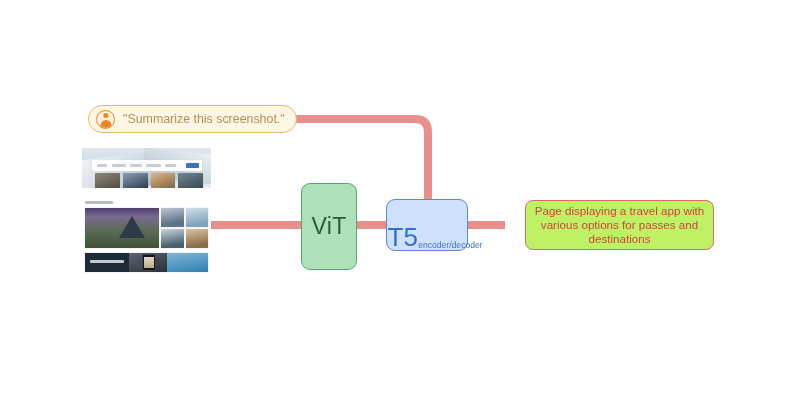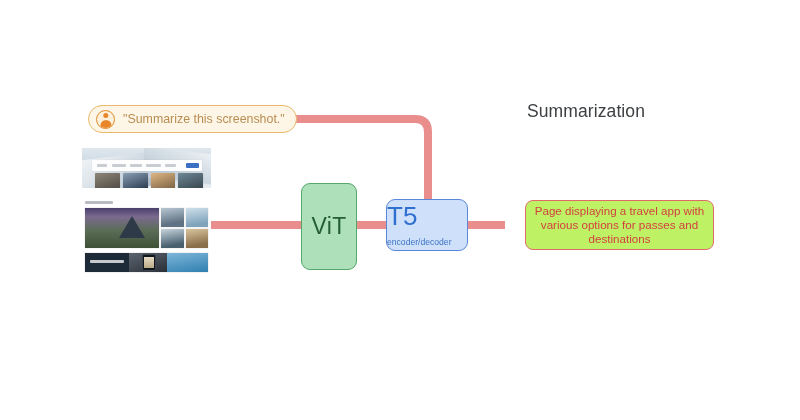--- a/index.html
+++ b/index.html
@@ -122,23 +122,23 @@
     position: absolute;
     left: 386px;
     top: 199px;
     width: 82px;
     height: 52px;
     box-sizing: border-box;
     border: 1.4px solid #5b87d8;
     border-radius: 9px;
     background: #cfe0fa;
     display: flex;
-    flex-direction: column;
-    align-items: flex-start;
+    align-items: flex-end;
     justify-content: center;
+    padding-left: 16px;
   }
   #t5-title {
     font-size: 26px;
     line-height: 26px;
     color: #2f6fd0;
     letter-spacing: .2px;
     margin-top: -1px;
   }
   #t5-subtitle {
     font-size: 8.6px;
@@ -339,21 +339,20 @@
 
     <path d="M 296 119 L 415 119 Q 428 119 428 132 L 428 205" fill="none" stroke="#e98d8d" stroke-width="8" stroke-linecap="butt"></path>
 
     <line x1="205" y1="225" x2="306" y2="225" stroke="#e98d8d" stroke-width="8"></line>
 
     <line x1="352" y1="225" x2="392" y2="225" stroke="#e98d8d" stroke-width="8"></line>
 
     <line x1="462" y1="225" x2="505" y2="225" stroke="#e98d8d" stroke-width="8"></line>
   </svg>
 
-  <div id="title">Summarization</div>
 
   <div id="prompt-bubble">
     <div class="avatar">
       <div class="head"></div>
       <div class="body"></div>
     </div>
     <div id="prompt-text">"Summarize this screenshot."</div>
   </div>
 
   <div id="screenshot">

